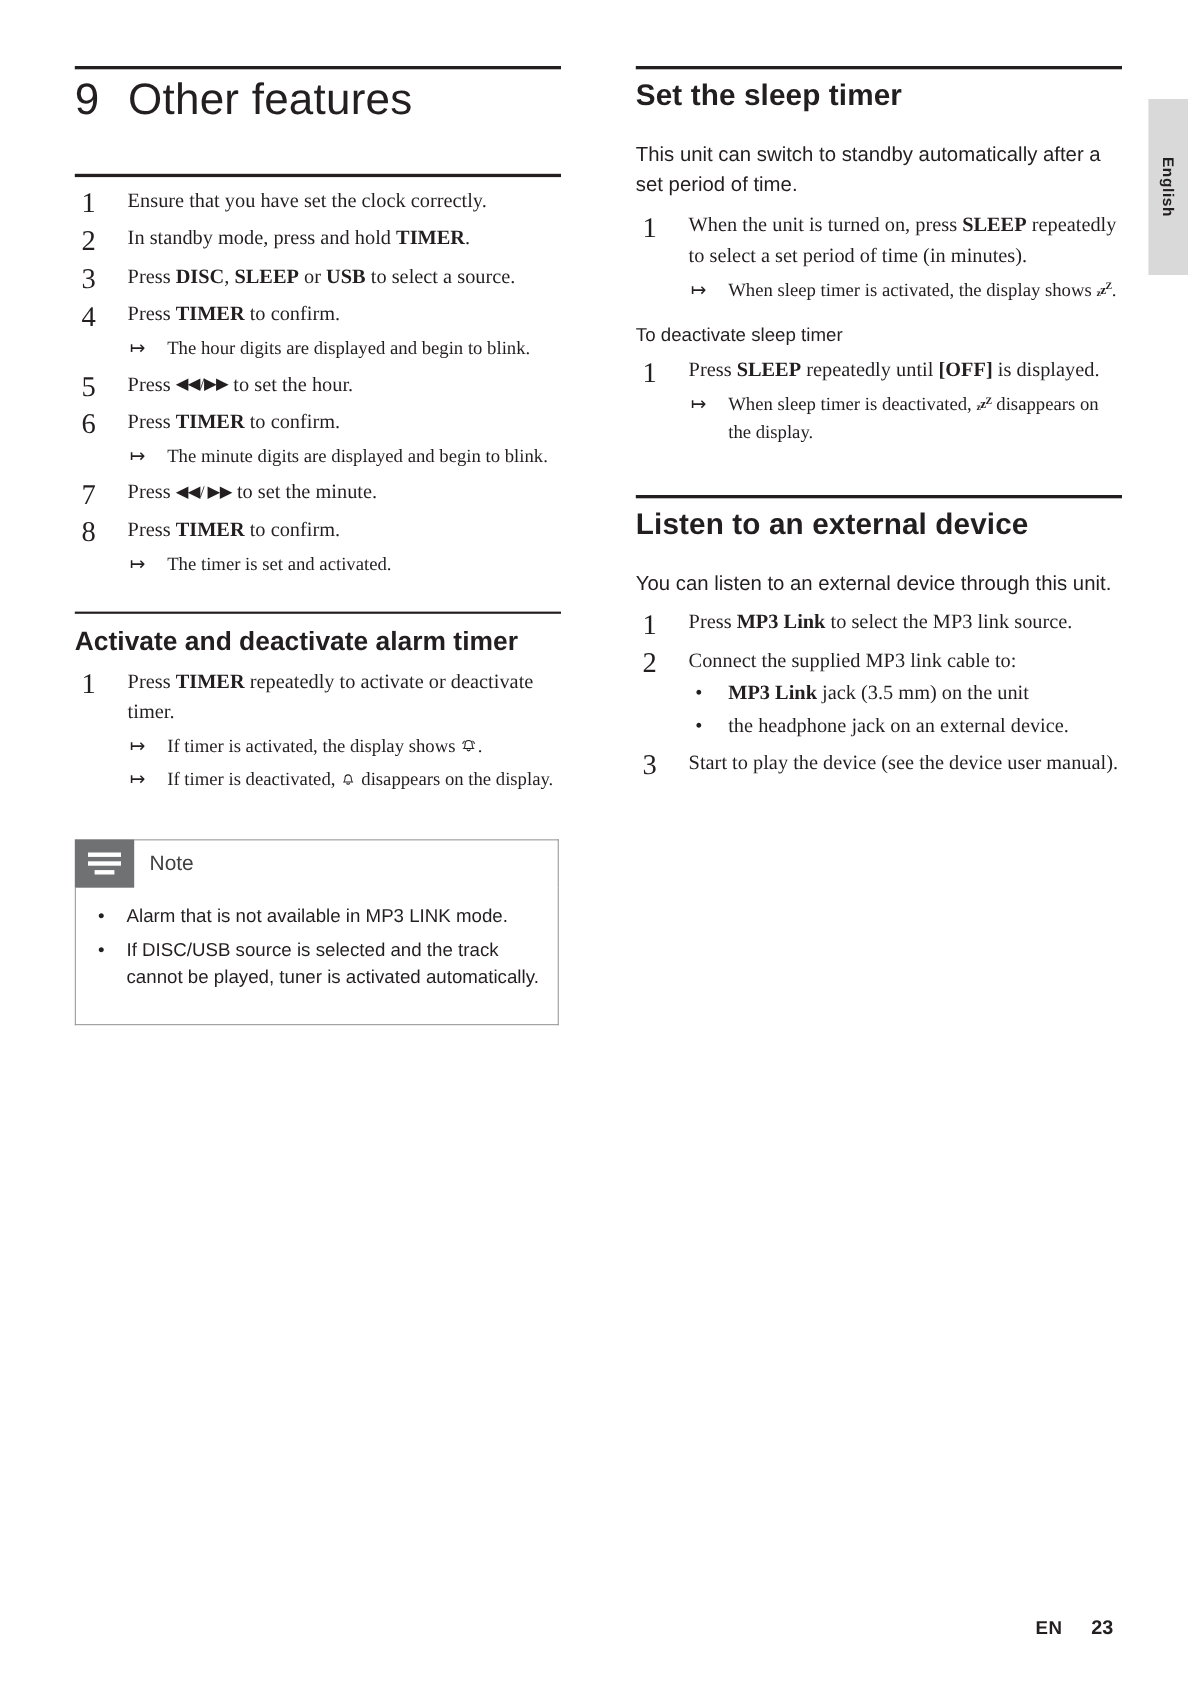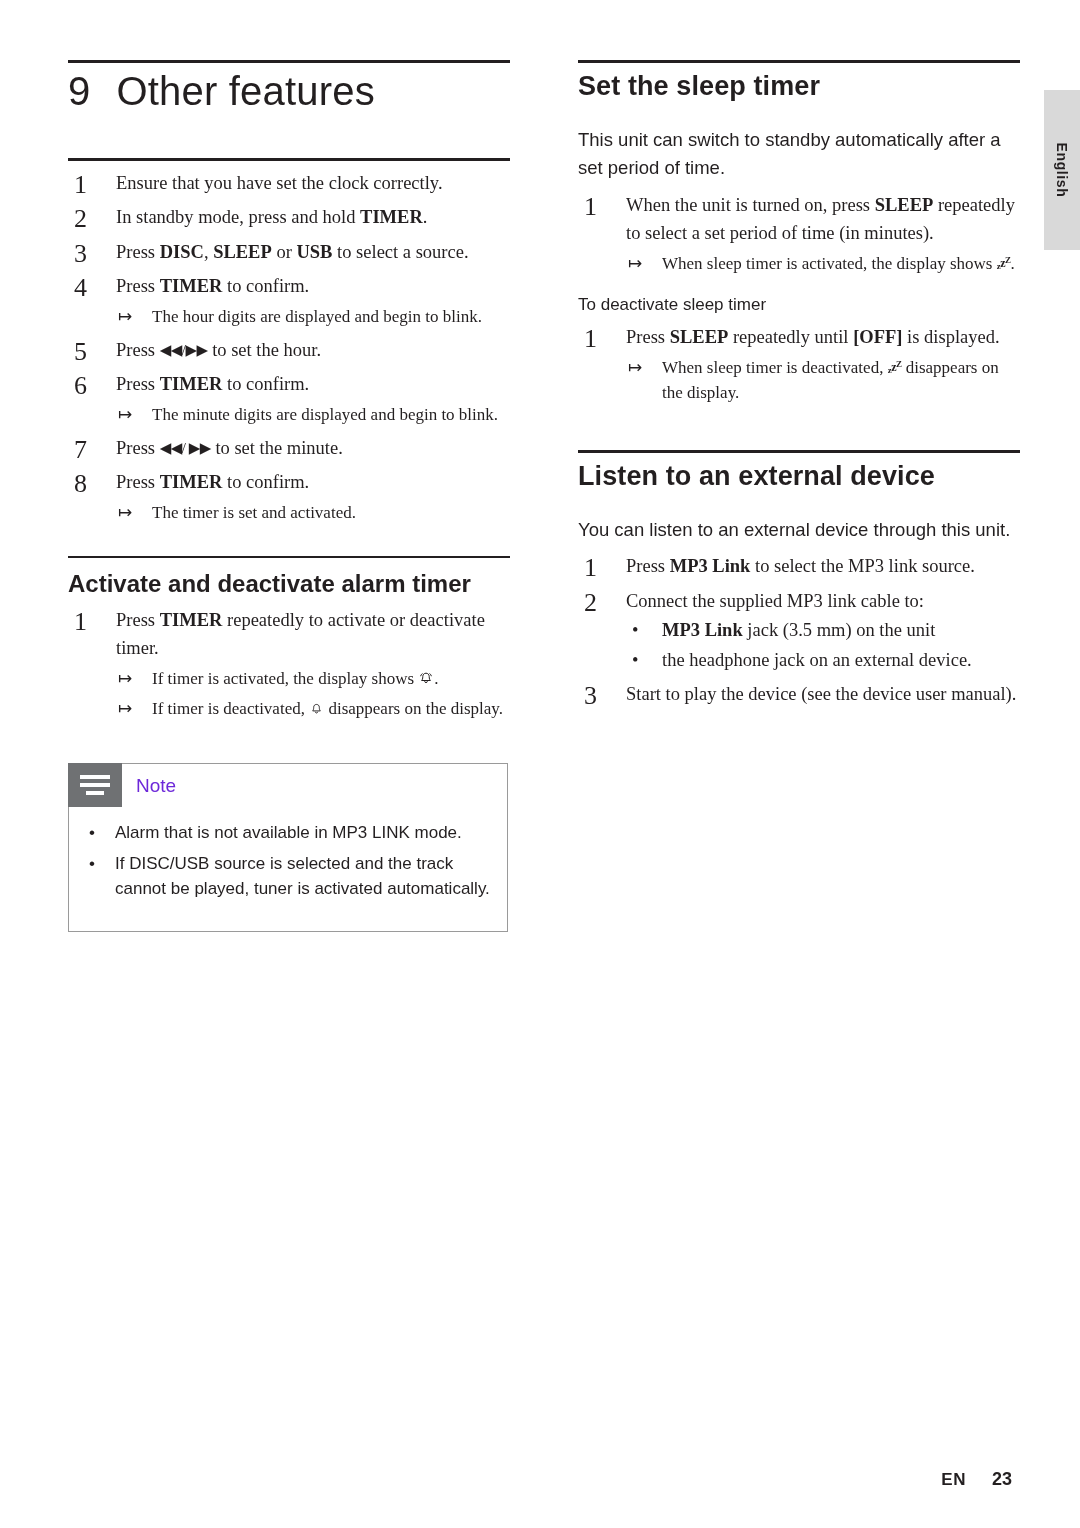--- a/index.html
+++ b/index.html
@@ -200,21 +200,21 @@
   .note-icon i.s2 { width: 30px; }
   .note-icon i.s3 { width: 18px; }
   .note-title {
     flex: 1;
     border-top: 1px solid #9a9a9a;
     border-right: 1px solid #9a9a9a;
     display: flex;
     align-items: center;
     padding-left: 14px;
     font-size: 19px;
-    color: #6d28d9;
+    color: #404040;
   }
   .note-body {
     border: 1px solid #9a9a9a;
     border-top: none;
     padding: 12px 14px 16px 14px;
     min-height: 96px;
   }
   .note-body .bullet-line {
     font-size: 17px;
     line-height: 1.45;

